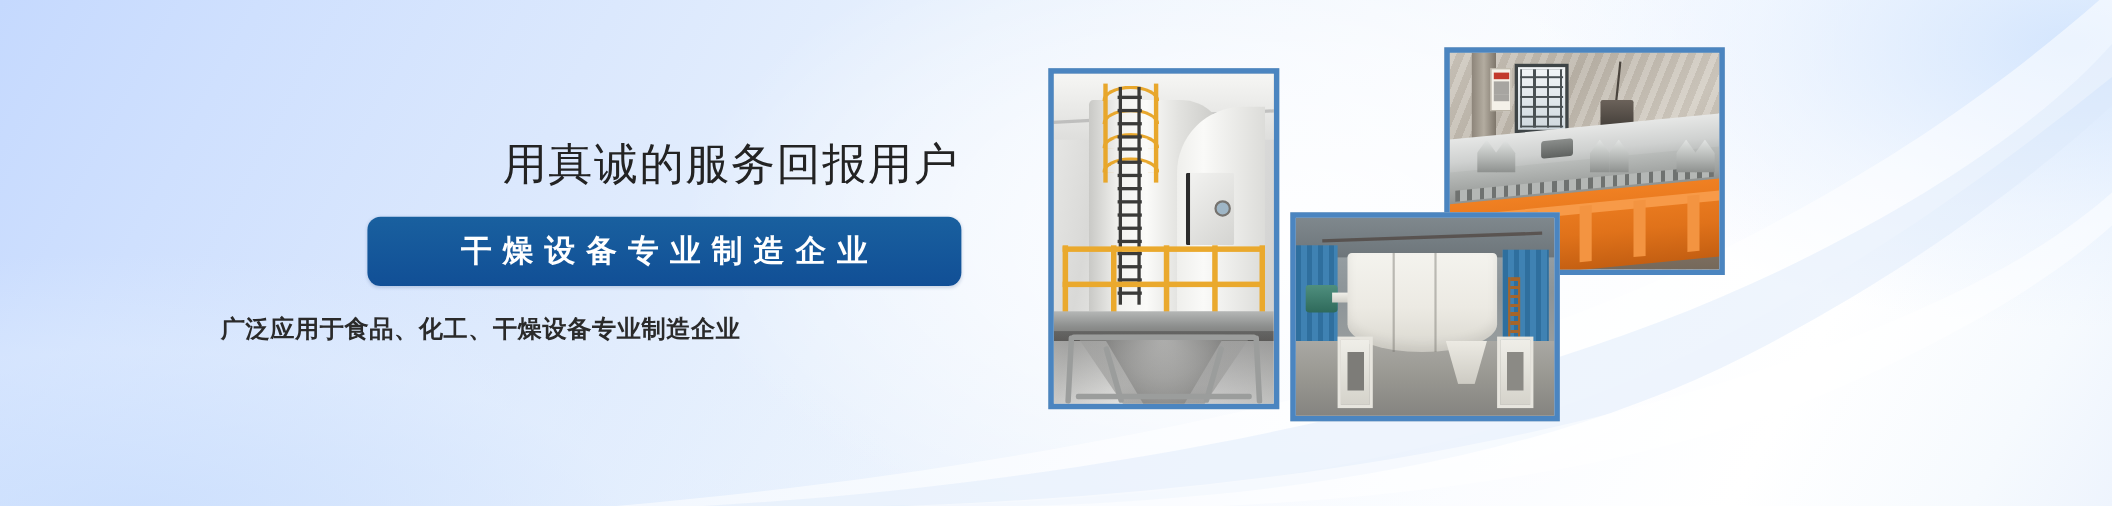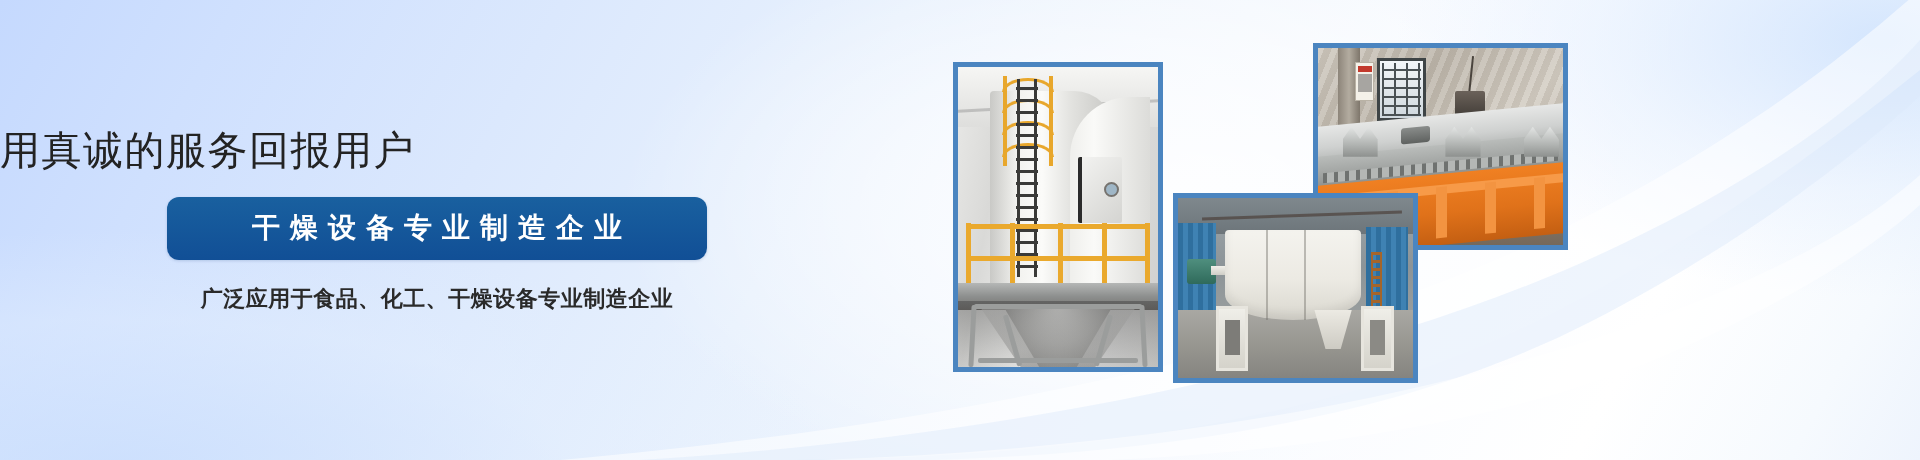--- a/index.html
+++ b/index.html
@@ -61,30 +61,30 @@
   .swoosh-layer { position:absolute; inset:0; }
   .swoosh-layer svg { position:absolute; inset:0; width:1920px; height:460px; }
 
   
   .text-block {
     position:absolute;
     left:0; top:128px;
     width:900px;
   }
   .headline {
-    text-align:left;
+    text-align:right;
     font-size:40px;
     line-height:1.12;
     font-weight:500;
     color:#232323;
     letter-spacing:1.5px;
     padding-right:28px;
   }
   .pill-wrap {
-    display:flex; justify-content:center;
+    display:flex; justify-content:flex-end;
     margin-top:24px; padding-right:26px;
   }
   .pill {
     background:#15599f;
     background:linear-gradient(180deg,#19609f 0%,#114f96 100%);
     color:#ffffff;
     font-size:28px;
     font-weight:600;
     letter-spacing:10px;
     text-indent:10px;

